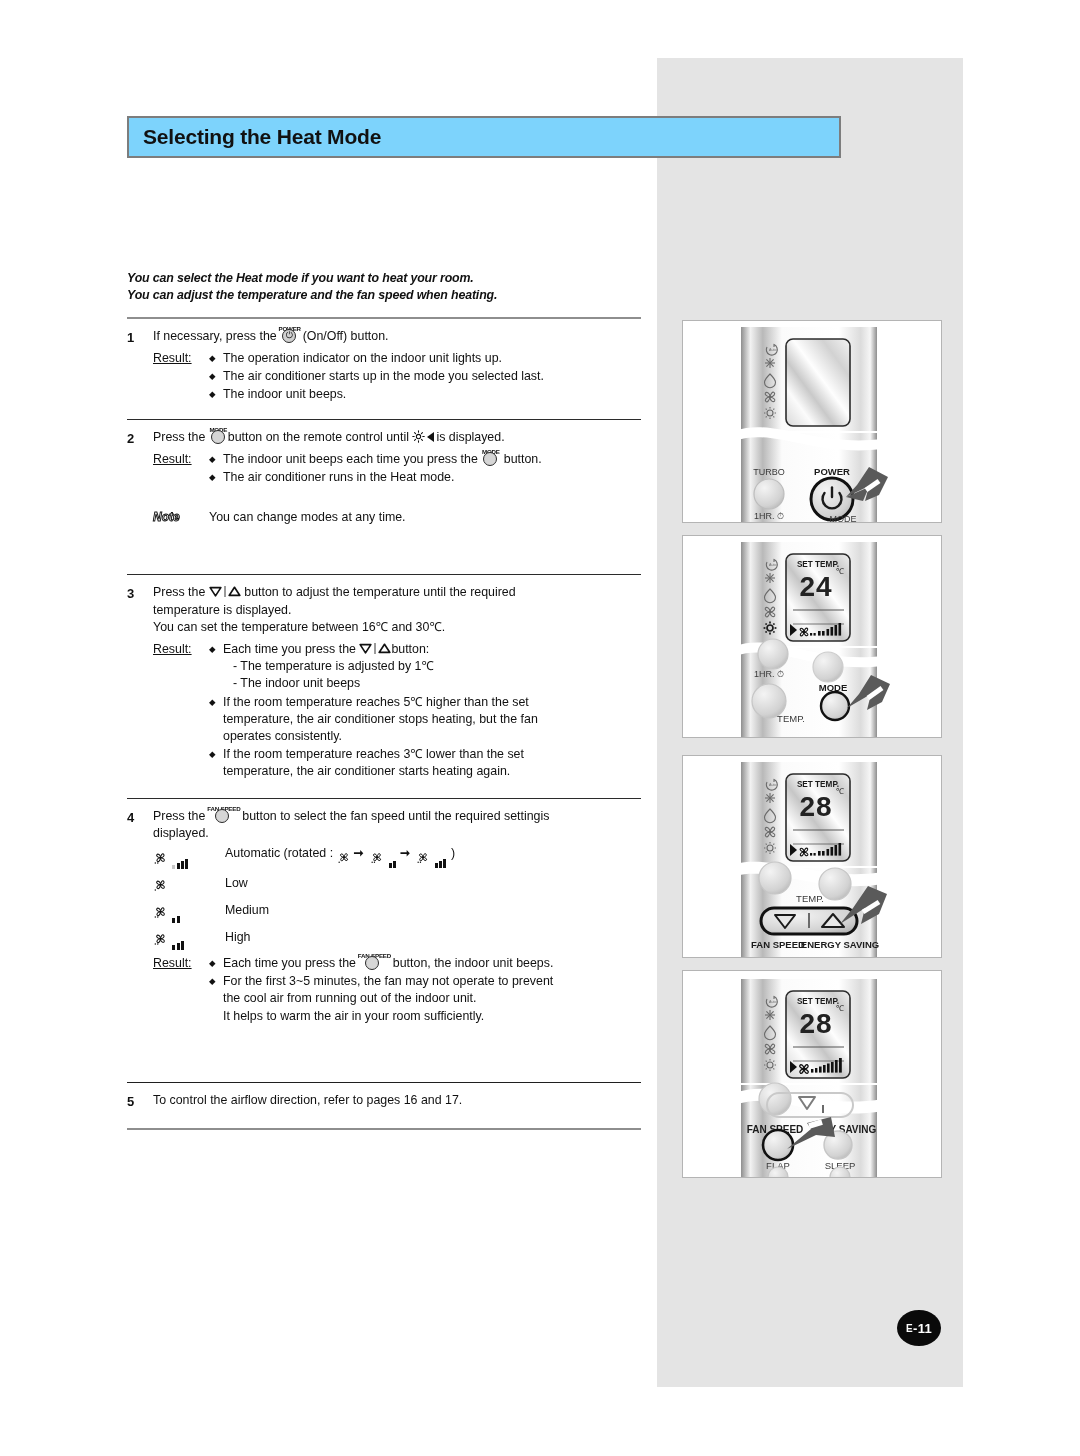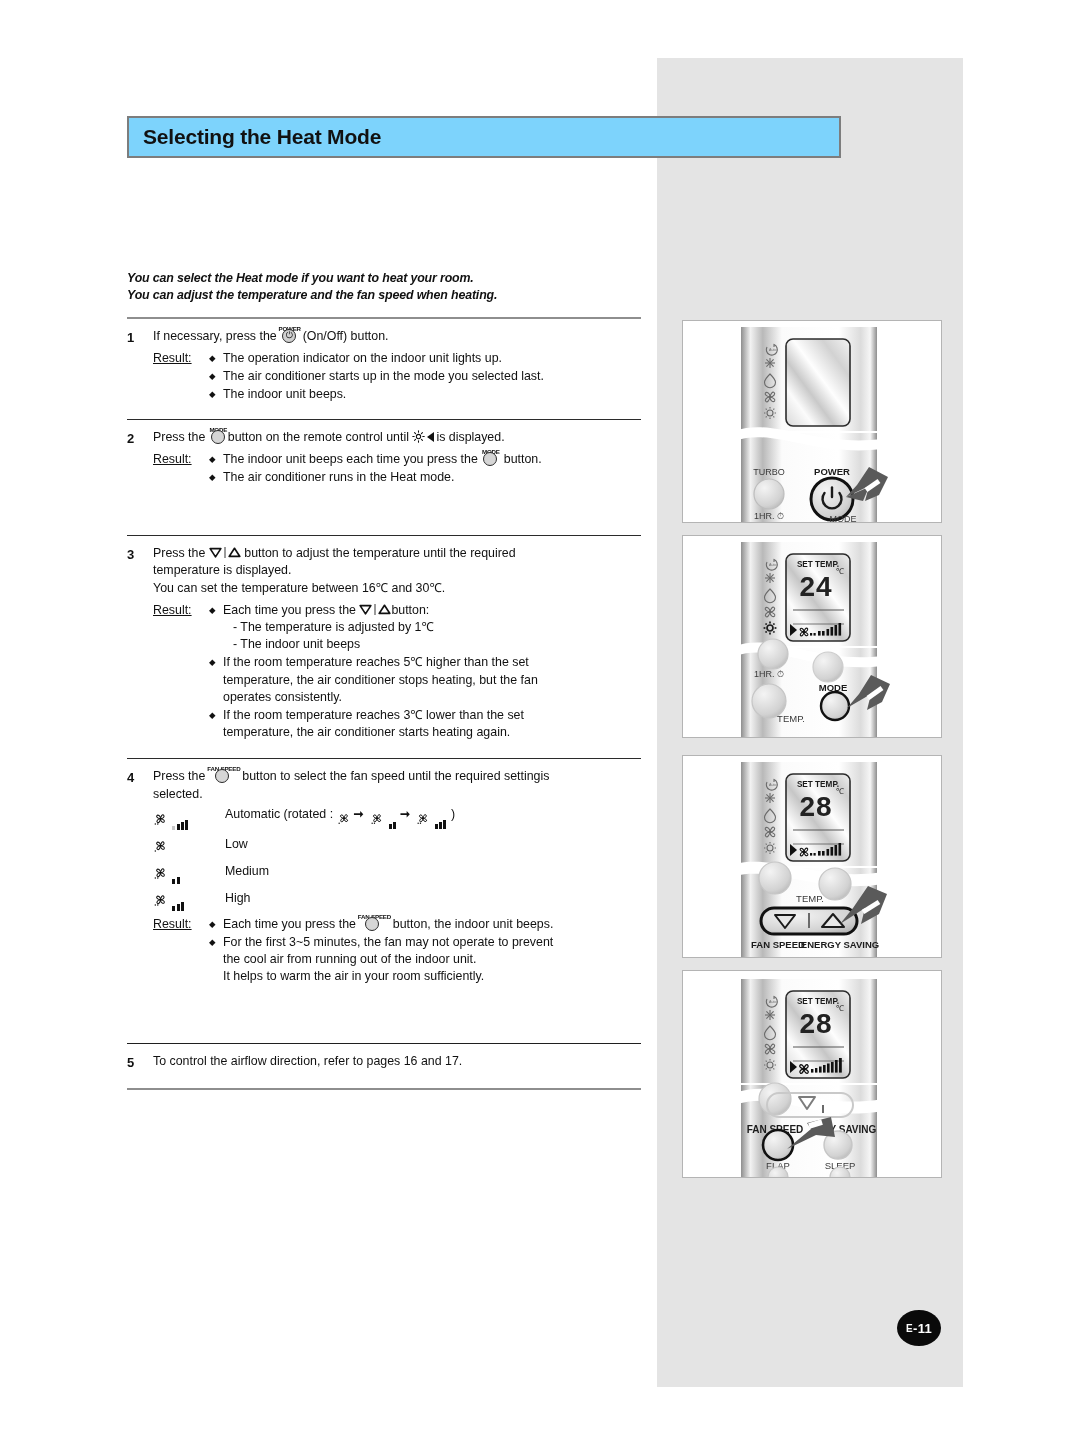--- a/index.html
+++ b/index.html
@@ -150,20 +150,24 @@
             <span>The indoor unit beeps each time you press the</span>
             <span class="ibtn">
               <span class="cap">MODE</span>
               <span class="circ"></span>
             </span>
             <span>button.</span>
           </li>
           <li>The air conditioner runs in the Heat mode.</li>
         </ul>
       </div>
+      <div class="note-row">
+        <div class="note-lbl">Note</div>
+        <div>You can change modes at any time.</div>
+      </div>
       <div class="gap" style="height:48px"></div>
     </div>
   </div>
 
   <div class="rule thin"></div>
 
   <div class="step">
     <div class="num">3</div>
     <div class="body">
       <div class="line">
@@ -219,21 +223,21 @@
     <div class="num">4</div>
     <div class="body">
       <div class="line">
         <span>Press the</span>
         <span class="ibtn wide">
           <span class="cap">FAN SPEED</span>
           <span class="circ"></span>
         </span>
         <span>button to select the fan speed until the required settingis</span>
       </div>
-      <div>selected.</div>
+      <div>displayed.</div>
 
       <div class="fanlist">
 
         <div class="fanrow">
           <div class="ic">
             <span class="fanic">
               <svg viewBox="0 0 22 20" width="15" height="14">
                   <g fill="none" stroke="#111" stroke-width="1.5">
                     <path d="M11 9.6 C11 5 7 3.2 5.6 5.2 C4.4 7 7.2 9.2 11 9.6Z"></path>
                     <path d="M11 9.6 C15.6 9.6 17.4 5.6 15.4 4.2 C13.6 3 11.4 5.8 11 9.6Z"></path>

